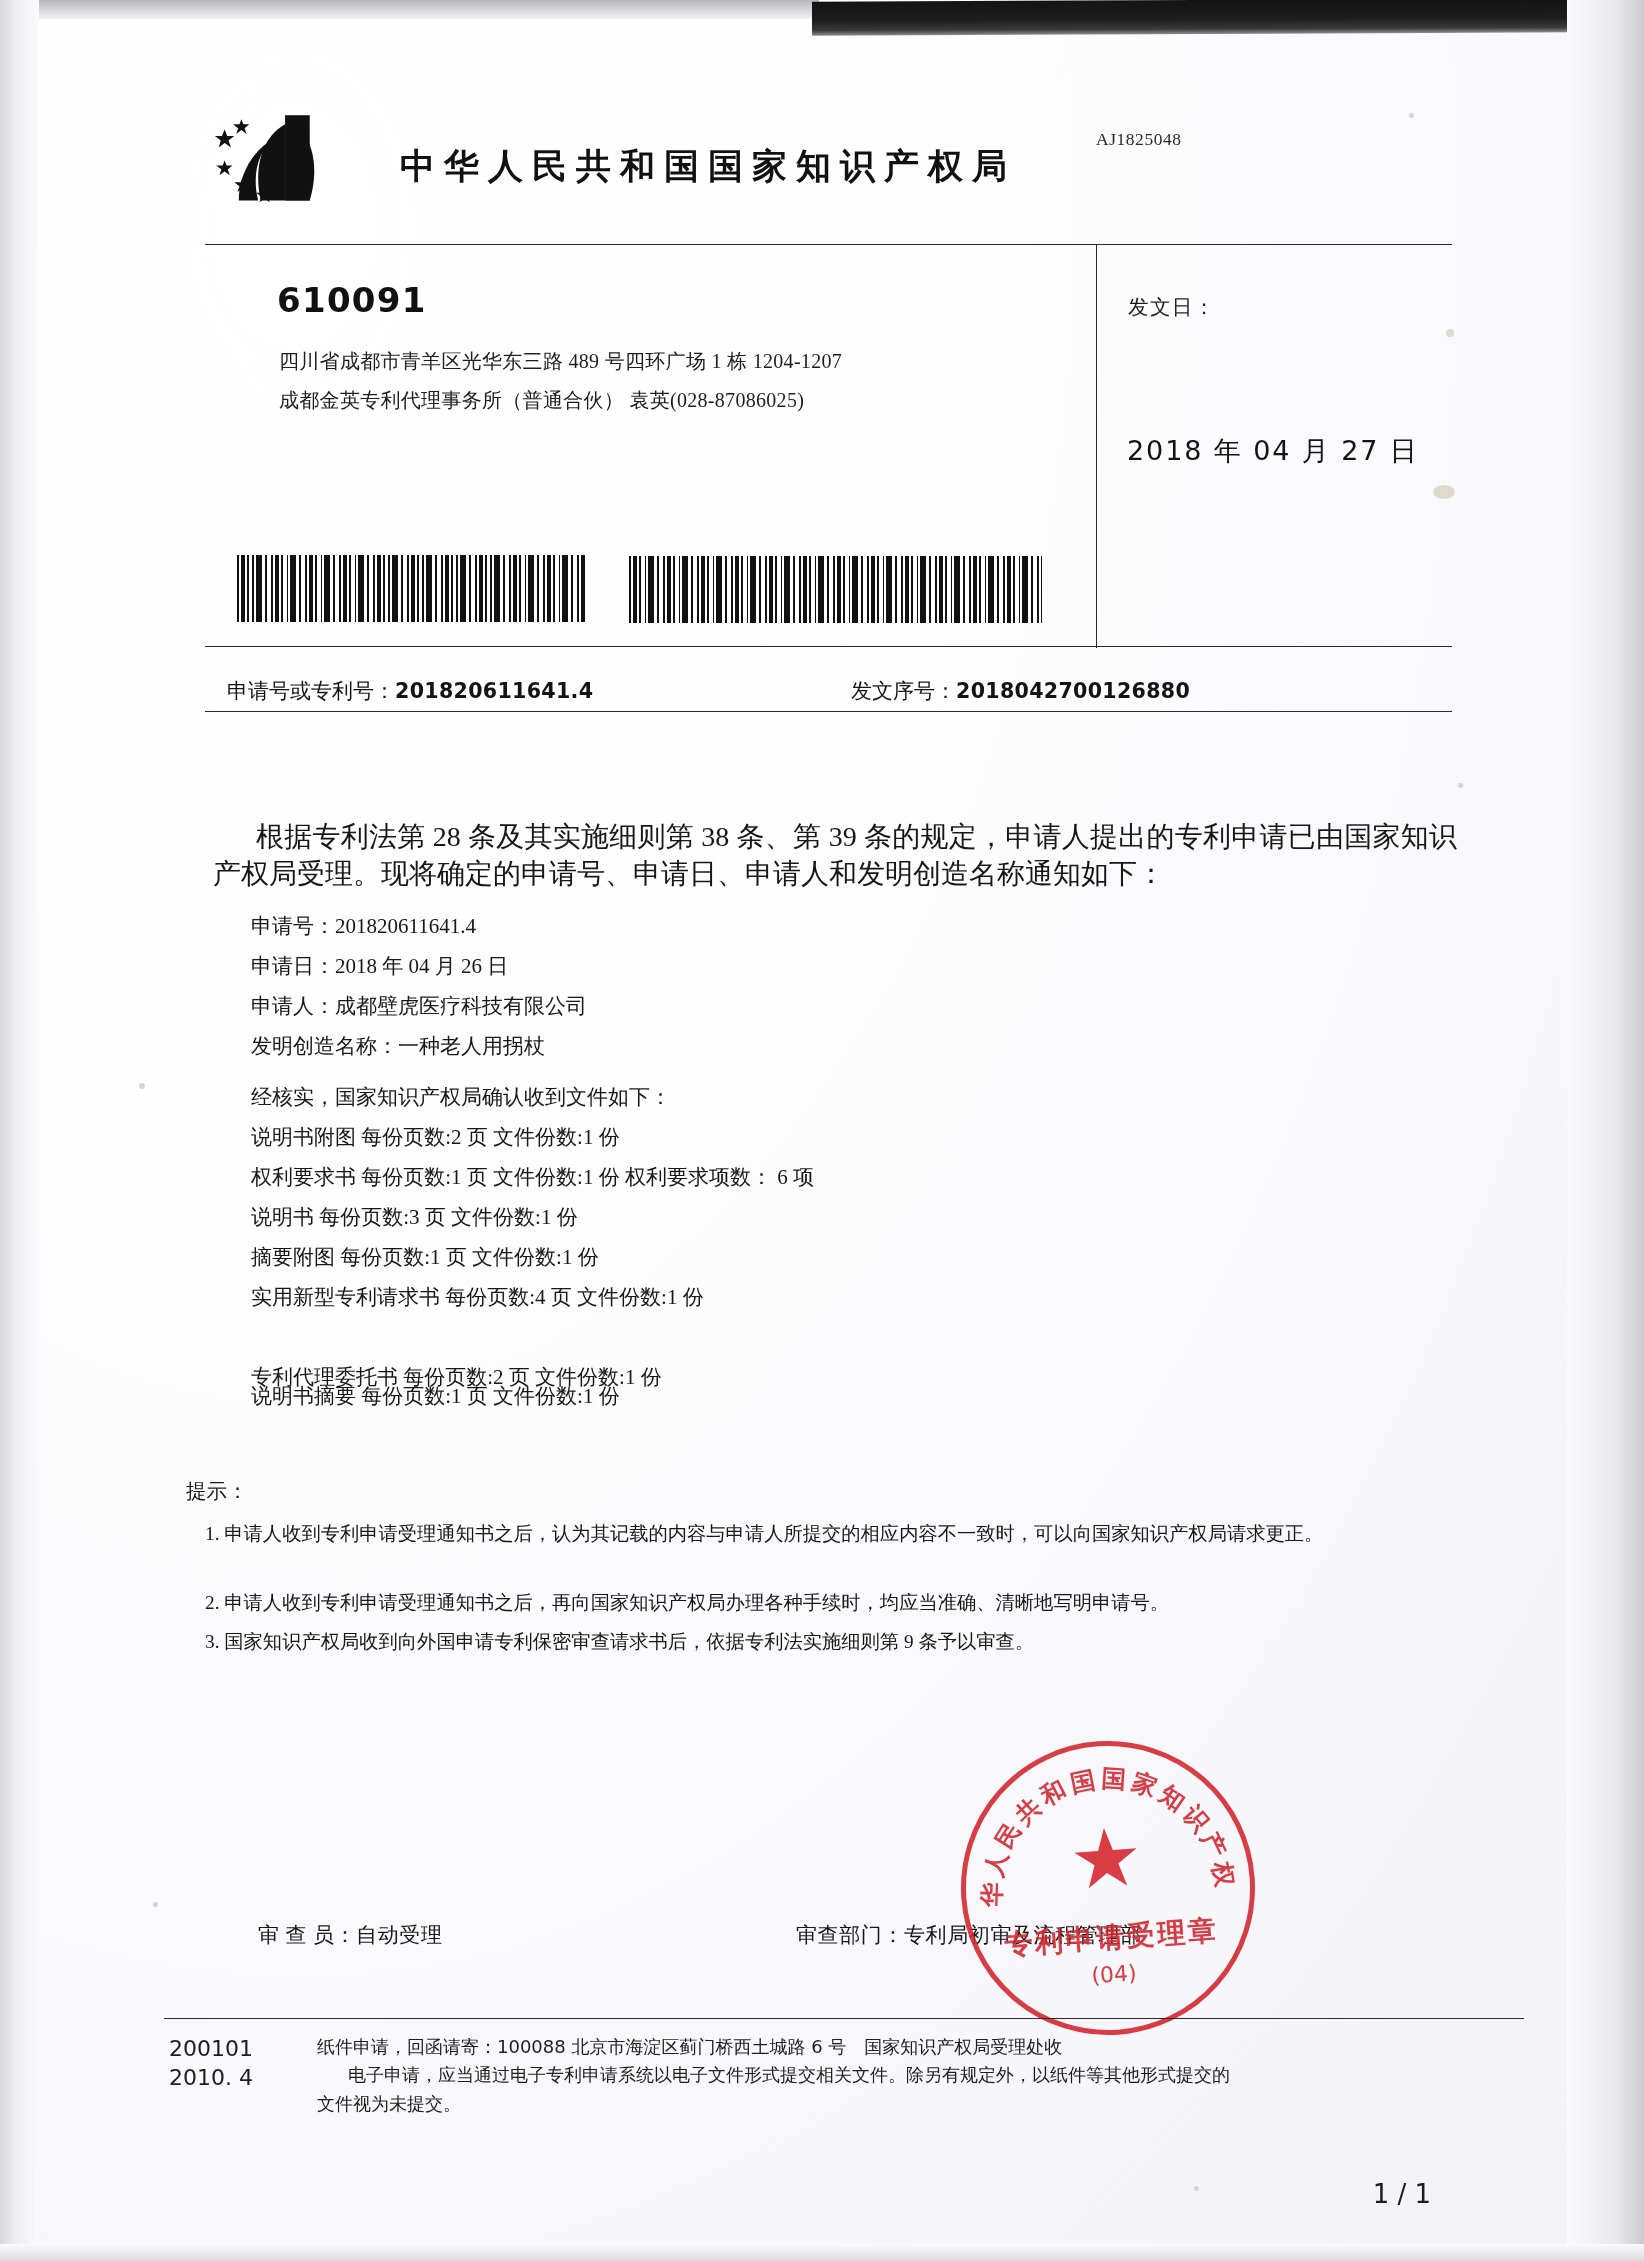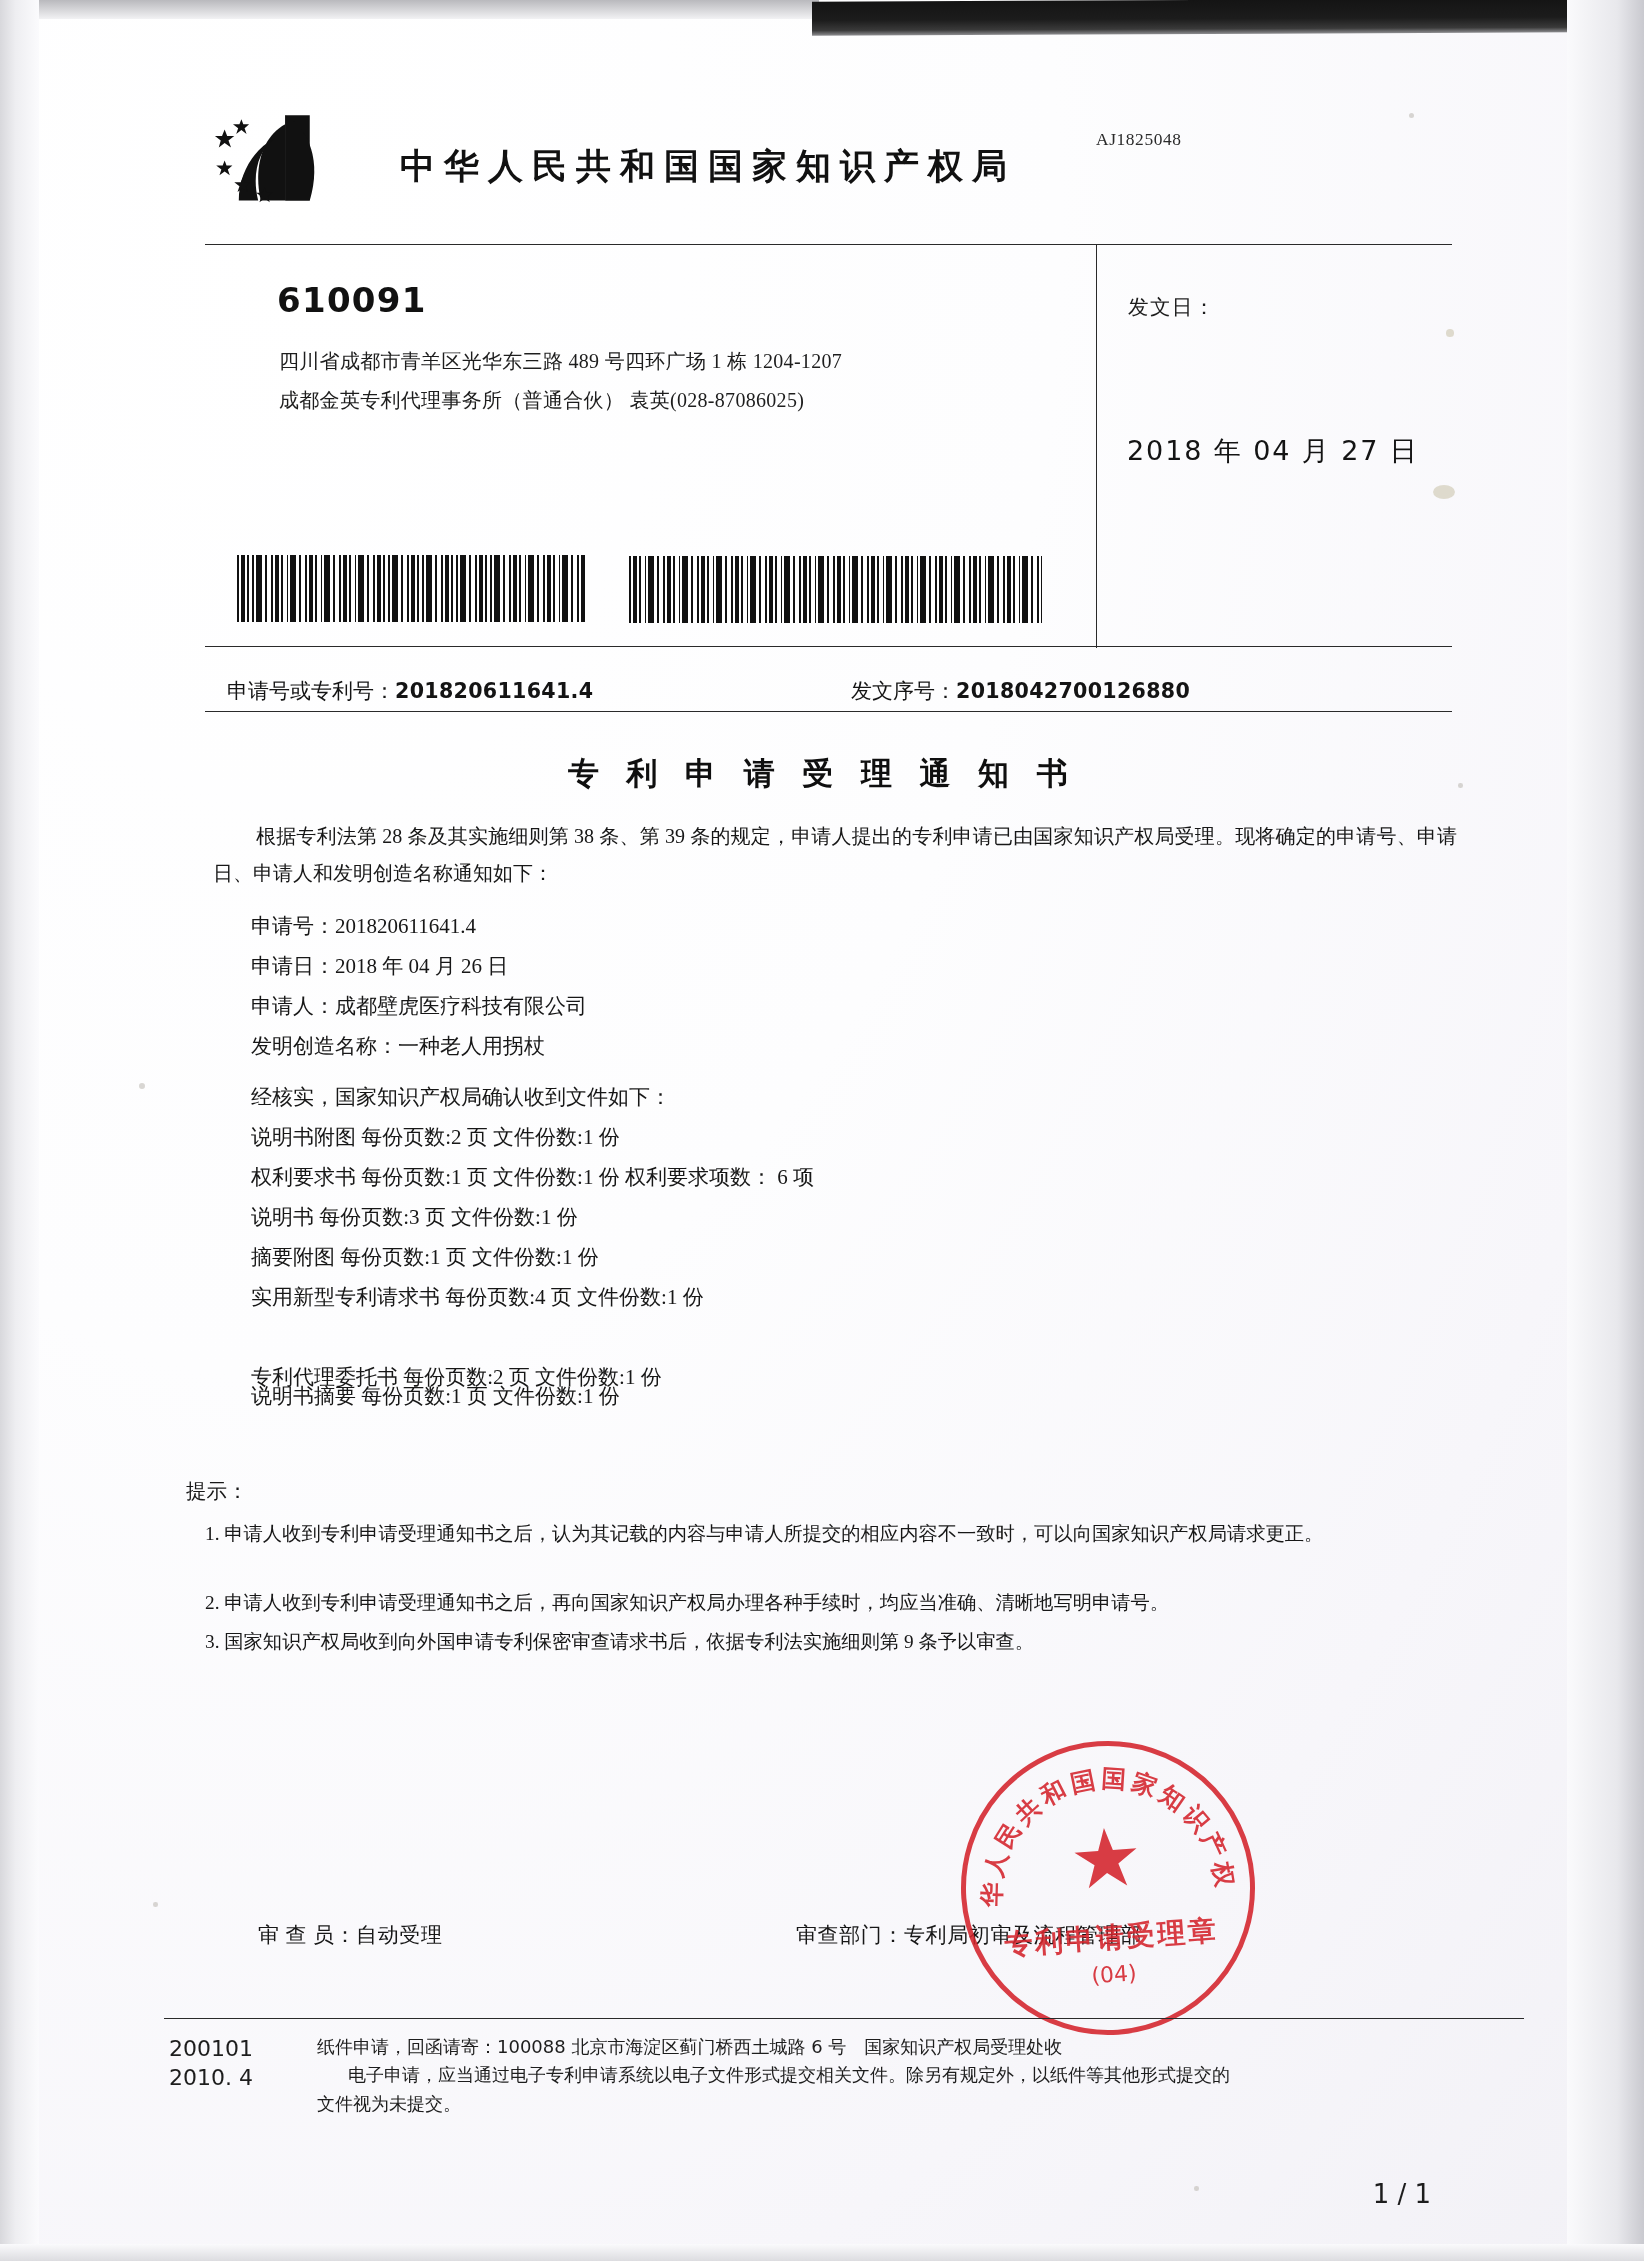--- a/index.html
+++ b/index.html
@@ -180,21 +180,21 @@
     font-family: "DejaVu Sans", sans-serif;
     font-weight: bold;
     font-size: 31px;
     letter-spacing: 8.4px;
     color: #0f0f0f;
   }
 
   
   .para {
     position: absolute;
-    font-size: 20px;
+    font-size: 28px;
     line-height: 37px;
     color: #171717;
   }
   #intro {
     left: 213px; top: 818px; width: 1244px;
     text-indent: 43px;
     text-align: justify;
   }
   .field {
     position: absolute;
@@ -425,21 +425,20 @@
   <div class="barcode" id="barcode-1"></div>
   <div class="barcode" id="barcode-2"></div>
 
   <div class="appno">
     <span>申请号或专利号：</span><b>201820611641.4</b>
   </div>
   <div class="serialno">
     <span>发文序号：</span><b>2018042700126880</b>
   </div>
 
-  <div class="doc-title">专 利 申 请 受 理 通 知 书</div>
 
   <div class="para" id="intro">根据专利法第 28 条及其实施细则第 38 条、第 39 条的规定，申请人提出的专利申请已由国家知识产权局受理。现将确定的申请号、申请日、申请人和发明创造名称通知如下：</div>
 
   <div class="field" id="f-appnum">申请号：201820611641.4</div>
   <div class="field" id="f-appdate">申请日：2018 年 04 月 26 日</div>
   <div class="field" id="f-applicant">申请人：成都壁虎医疗科技有限公司</div>
   <div class="field" id="f-title">发明创造名称：一种老人用拐杖</div>
 
   <div id="files-intro">经核实，国家知识产权局确认收到文件如下：</div>
   <div class="fileline" id="fl0">说明书附图 每份页数:2 页 文件份数:1 份</div>

